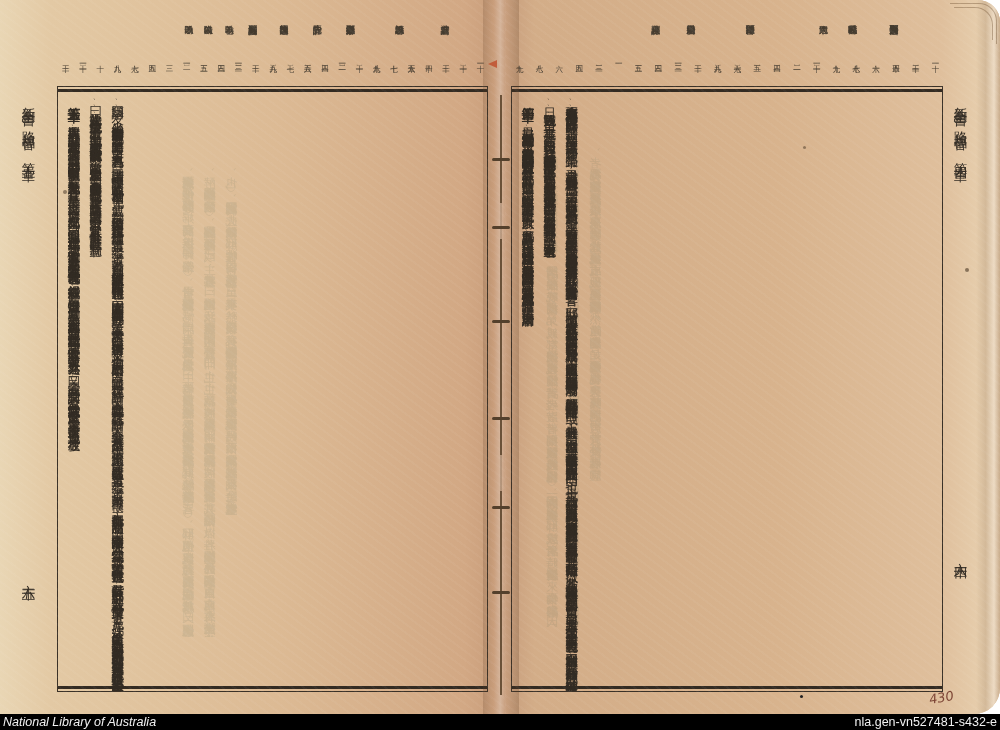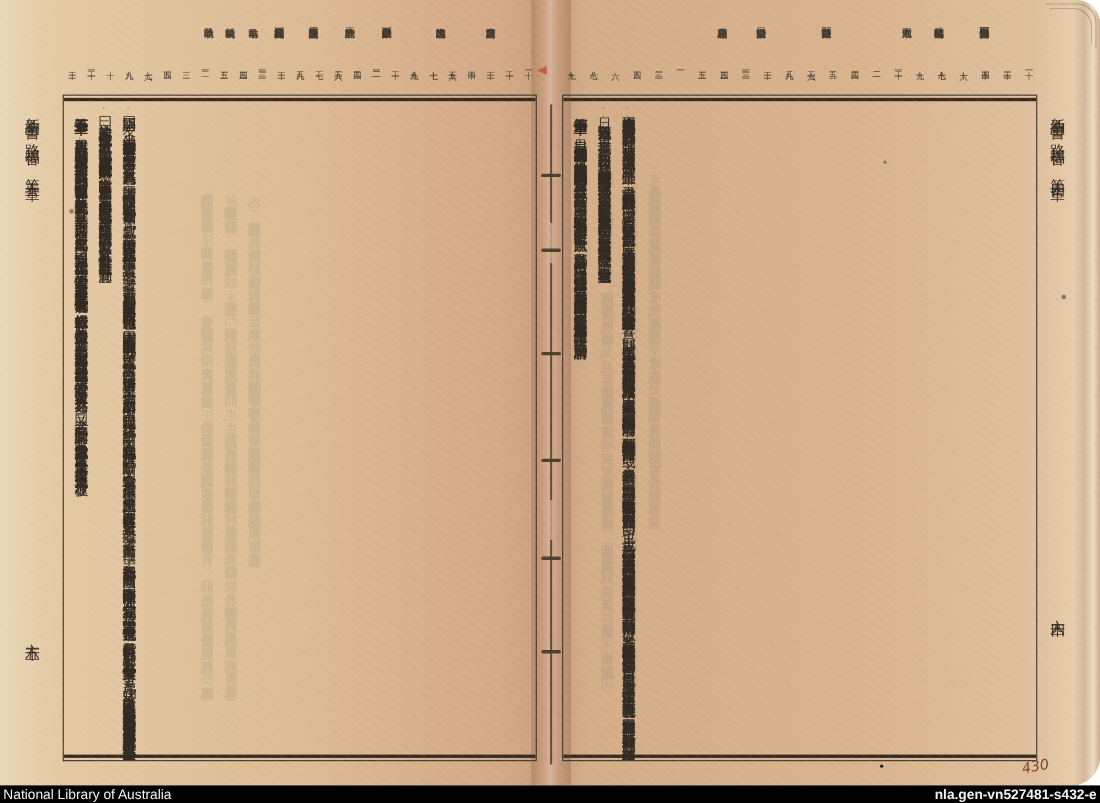--- a/index.html
+++ b/index.html
@@ -74,22 +74,22 @@
   .arc1{right:3px;top:3px;width:46px;height:40px;}
   .arc2{right:7px;top:7px;width:38px;height:32px;}
   .handnum{position:absolute;right:46px;top:690px;font-size:13px;color:#7c4434;
       font-style:italic;transform:rotate(-10deg);font-family:"DejaVu Sans",sans-serif;}
   .red-arrow{position:absolute;left:488px;top:60px;width:0;height:0;
       border-top:4px solid transparent;border-bottom:4px solid transparent;border-right:9px solid #c0512f;opacity:.85;}
   .speck{position:absolute;border-radius:50%;background:#5f4b36;}
   
   .footer{position:absolute;left:0;top:714px;width:1000px;height:16px;background:#000;
       font-family:"Liberation Sans","DejaVu Sans",sans-serif;font-size:12.5px;color:#f2f2f2;}
-  .footer .fl{position:absolute;left:3px;top:1px;}
-  .footer .fr{position:absolute;right:3px;top:1px;font-weight:bold;}
+  .footer .fl{position:absolute;left:3px;top:1px;font-style:italic;}
+  .footer .fr{position:absolute;right:3px;top:1px;}
 </style>
 </head>
 <body>
 
 <div class="scene">
   <div class="book">
 
     <div class="page page-right">
       <div class="fore-edge-r"></div>
       <div class="corner-arc arc1"></div>

